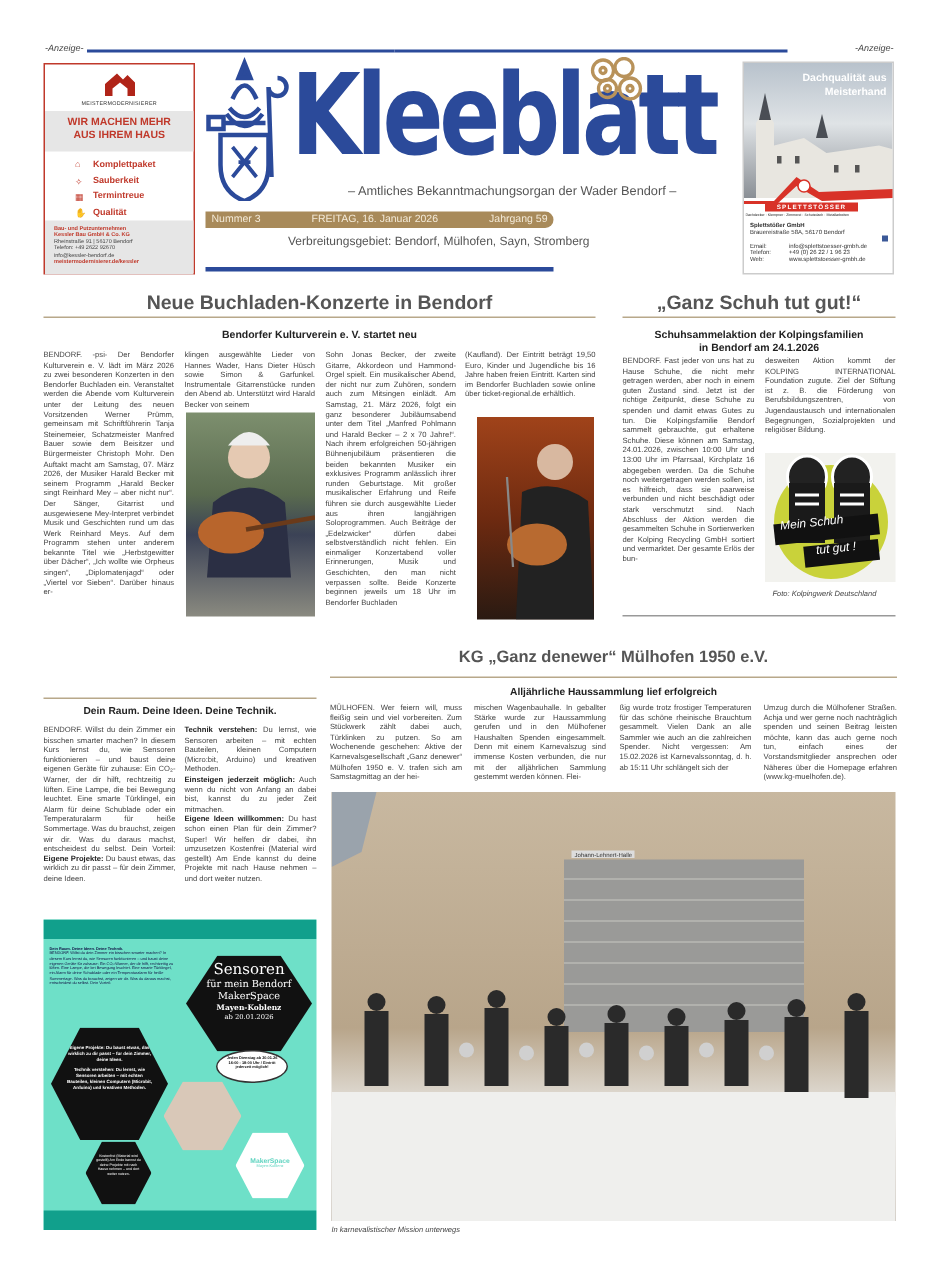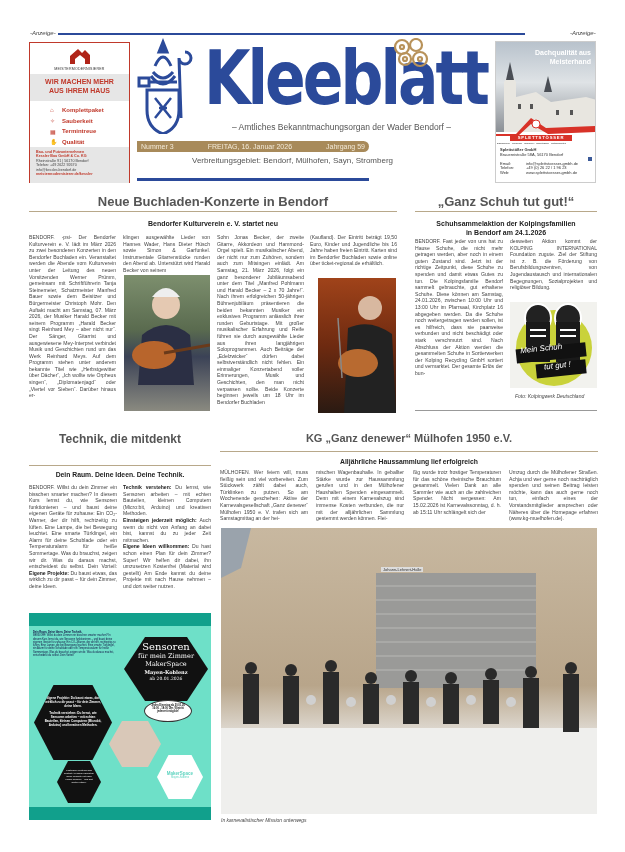--- a/index.html
+++ b/index.html
@@ -74,21 +74,21 @@
     <path d="M18 28 Q26 10 34 28"></path>
     <path d="M16 34 Q26 46 36 34"></path>
     <path d="M14 38 Q26 54 38 38"></path>
     <rect x="2" y="40" width="10" height="8"></rect>
     <path d="M12 44 L40 44"></path>
     <path d="M48 14 a6 6 0 1 1 -6 6 L44 80"></path>
     <path d="M10 52 L42 52 L42 72 Q42 90 26 96 Q10 90 10 72Z"></path>
     <path d="M18 60 L34 80 M34 60 L18 80 M22 70 L30 70" stroke-width="2.5"></path>
   </svg>
 </div>
-<div class="abs" style="left:204px;top:40px">
+<div class="abs" style="left:194px;top:40px">
   <div class="mast-title">Kleeblatt</div>
 </div>
 <div class="abs" style="left:391px;top:38px;width:40px;height:30px">
   <svg width="40" height="30" viewBox="0 0 40 30" fill="none" stroke="#b8925a" stroke-width="2.2">
     <circle cx="11" cy="9" r="7"></circle>
       <circle cx="25" cy="7" r="6"></circle>
       <circle cx="14" cy="21" r="6"></circle>
       <circle cx="29" cy="21" r="7"></circle>
     <circle cx="11" cy="9" r="2"></circle>
       <circle cx="14" cy="21" r="2"></circle>
@@ -191,21 +191,20 @@
       <rect x="6" y="44" width="70" height="14" fill="#111" transform="rotate(-6 40 50)"></rect>
       <rect x="26" y="60" width="50" height="14" fill="#111" transform="rotate(-6 50 66)"></rect>
     </svg>
   <div style="position:absolute;left:10px;top:42px;color:#fff;font-size:8px;font-style:italic;transform:rotate(-6deg)">Mein Schuh</div>
   <div style="position:absolute;left:34px;top:59px;color:#fff;font-size:8px;font-style:italic;transform:rotate(-6deg)">tut gut !</div>
 </div>
 <div class="abs cap" style="left:515px;top:393px">Foto: Kolpingwerk Deutschland</div>
 <div class="abs" style="left:415px;top:410px;width:182px;height:1px;background:#999"></div>
 
 <div class="abs h1" style="left:29px;top:432px;width:182px;font-size:12px;line-height:15px">
-  <div>Technik, die mitdenkt</div>
 </div>
 <div class="abs goldline" style="left:29px;top:465px;width:182px"></div>
 <div class="abs h2" style="left:29px;top:471px;width:182px;font-size:6.8px">Dein Raum. Deine Ideen. Deine Technik.</div>
 <div class="abs txt" style="left:29px;top:484px;width:88px">
   <span>BENDORF. Willst du dein Zimmer ein bisschen smarter machen? In diesem Kurs lernst du, wie Sensoren funktionieren – und baust deine eigenen Geräte für zuhause: Ein CO₂-Warner, der dir hilft, rechtzeitig zu lüften. Eine Lampe, die bei Bewegung leuchtet. Eine smarte Türklingel, ein Alarm für deine Schublade oder ein Temperaturalarm für heiße Sommertage. Was du brauchst, zeigen wir dir. Was du daraus machst, entscheidest du selbst. Dein Vorteil:</span> <b>Eigene Projekte:</b><span> Du baust etwas, das wirklich zu dir passt – für dein Zimmer, deine Ideen.</span>
 </div>
 <div class="abs txt" style="left:123px;top:484px;width:88px">
   <b>Technik verstehen:</b><span> Du lernst, wie Sensoren arbeiten – mit echten Bauteilen, kleinen Computern (Micro:bit, Arduino) und kreativen Methoden.</span><br>
   <b>Einsteigen jederzeit möglich:</b><span> Auch wenn du nicht von Anfang an dabei bist, kannst du zu jeder Zeit mitmachen.</span><br>
   <b>Eigene Ideen willkommen:</b><span> Du hast schon einen Plan für dein Zimmer? Super! Wir helfen dir dabei, ihn umzusetzen Kostenfrei (Material wird gestellt) Am Ende kannst du deine Projekte mit nach Hause nehmen – und dort weiter nutzen.</span>
@@ -213,21 +212,21 @@
 
 <div class="abs" style="left:29px;top:613px;width:182px;height:207px;background:#6ee0c8;overflow:hidden">
   <div style="position:absolute;top:0;left:0;width:100%;height:13px;background:#11a08c"></div>
   <div style="position:absolute;bottom:0;left:0;width:100%;height:13px;background:#11a08c"></div>
   <div style="position:absolute;left:4px;top:18px;width:84px;font-size:2.6px;line-height:3.3px;color:#114">
     <div style="font-weight:bold">Dein Raum. Deine Ideen. Deine Technik.</div>
     <div>BENDORF. Willst du dein Zimmer ein bisschen smarter machen? In diesem Kurs lernst du, wie Sensoren funktionieren – und baust deine eigenen Geräte für zuhause: Ein CO₂-Warner, der dir hilft, rechtzeitig zu lüften. Eine Lampe, die bei Bewegung leuchtet. Eine smarte Türklingel, ein Alarm für deine Schublade oder ein Temperaturalarm für heiße Sommertage. Was du brauchst, zeigen wir dir. Was du daraus machst, entscheidest du selbst. Dein Vorteil:</div>
   </div>
   <div style="position:absolute;left:95px;top:24px;width:84px;height:64px;background:#111;clip-path:polygon(25% 0,75% 0,100% 50%,75% 100%,25% 100%,0 50%);color:#fff;text-align:center;font-family:'DejaVu Serif',serif;padding-top:6px">
     <div style="font-size:10px;line-height:8.5px">Sensoren</div>
-    <div style="font-size:6.5px;line-height:8.5px">für mein Zimmer</div>
+    <div style="font-size:6.5px;line-height:8.5px">für mein Bendorf</div>
     <div style="font-size:6.5px;line-height:8.5px">MakerSpace</div>
     <div style="font-size:5px;line-height:7px;font-weight:bold">Mayen-Koblenz</div>
     <div style="font-size:4.5px;line-height:6px">ab 20.01.2026</div>
   </div>
   <div style="position:absolute;left:115px;top:87px;width:48px;height:22px;background:#fff;border:1px solid #333;border-radius:50%;font-size:2.6px;line-height:3.2px;text-align:center;padding:3px 4px;font-weight:bold;color:#111">Jeden Dienstag ab 20.01.26 16:00 - 18:00 Uhr / Eintritt jederzeit möglich!</div>
   <div style="position:absolute;left:5px;top:72px;width:78px;height:75px;background:#111;clip-path:polygon(25% 0,75% 0,100% 50%,75% 100%,25% 100%,0 50%);color:#fff;text-align:center;font-size:3px;line-height:3.8px;padding:12px 10px 0;font-weight:bold">
     <div>Eigene Projekte: Du baust etwas, das wirklich zu dir passt – für dein Zimmer, deine Ideen.</div>
     <div style="margin-top:4px">Technik verstehen: Du lernst, wie Sensoren arbeiten – mit echten Bauteilen, kleinen Computern (Microbit, Arduino) und kreativen Methoden.</div>
   </div>
   <div style="position:absolute;left:80px;top:108px;width:52px;height:46px;background:#d9c8b8;clip-path:polygon(25% 0,75% 0,100% 50%,75% 100%,25% 100%,0 50%)"></div>

